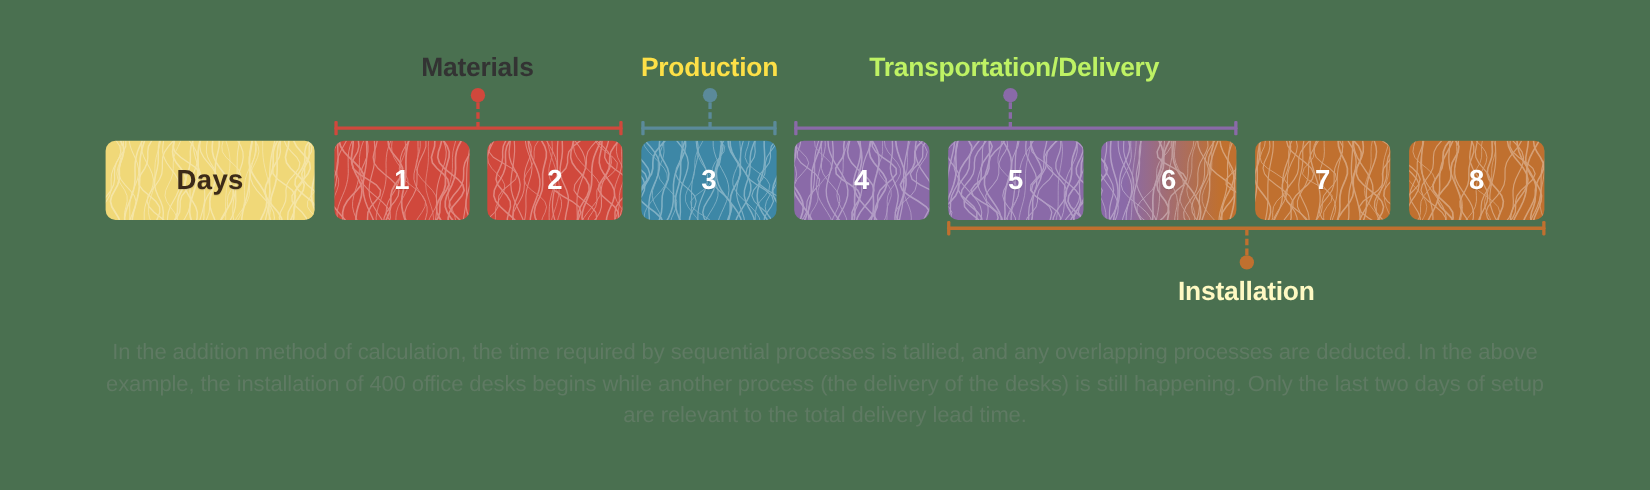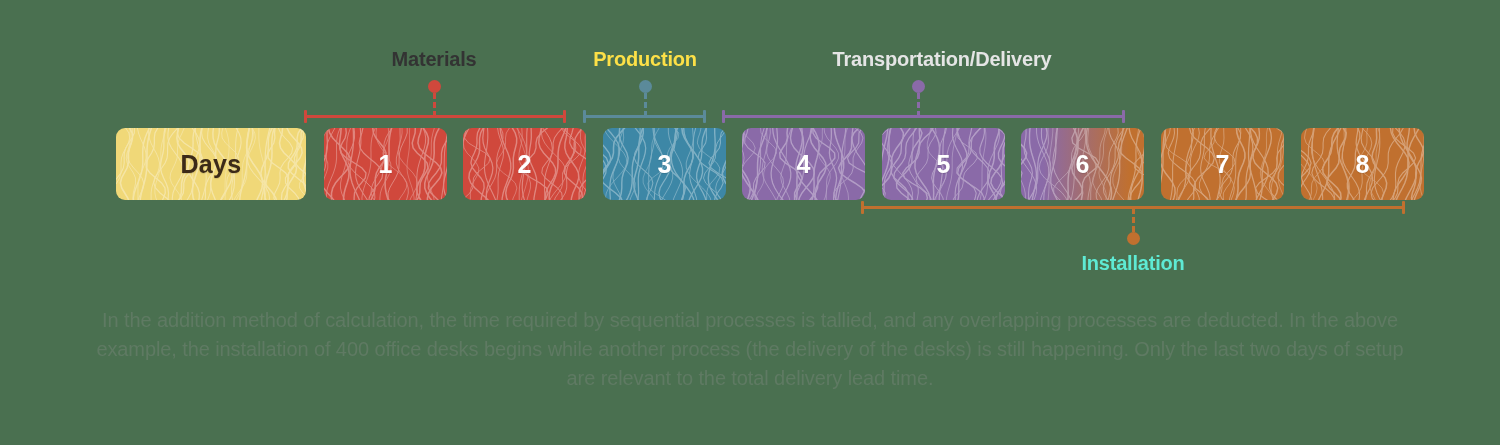--- a/index.html
+++ b/index.html
@@ -14,21 +14,20 @@
 
   
   .block{
     position:absolute;
     height:72px;
     border-radius:9px;
     overflow:hidden;
     display:flex;
     align-items:center;
     justify-content:center;
-    margin-left:20px;
   }
   .block .grain{
     position:absolute;left:0;top:0;right:0;bottom:0;
     opacity:.34;
     pointer-events:none;
   }
   .block .num{
     position:relative;
     color:#ffffff;
     font-size:25px;
@@ -71,21 +70,21 @@
     position:absolute;
     left:5px;
     width:3px;
     border-left:3px dashed currentColor;
   }
 
   
   .caption{
     position:absolute;
     color:#333333;
-    font-size:20px;
+    font-size:24px;
     font-weight:700;
     letter-spacing:-.2px;
     white-space:nowrap;
     transform:translateX(-50%);
   }
 
   
   #footnote{
     position:absolute;
     left:90px;
@@ -560,24 +559,24 @@
     </div>
     <div class="caption" style="left: 645px; top: 48px; color: #fde047;">Production</div>
     <div class="bracket" style="left: 722px; top: 115px; width: 403px; background: rgb(138, 106, 168);">
       <span class="cap l" style="background:#8a6aa8"></span>
       <span class="cap r" style="background:#8a6aa8"></span>
     </div>
     <div class="marker" style="left: 912px; top: 80px; color: rgb(138, 106, 168);">
       <span class="dot" style="background:#8a6aa8"></span>
       <span class="stem" style="top:13px;height:24px"></span>
     </div>
-    <div class="caption" style="left: 922px; top: 48px; color: #e5e5e5; margin-left: 20px;">Transportation/Delivery</div>
+    <div class="caption" style="left: 922px; top: 48px; color: #bef264;">Transportation/Delivery</div>
     <div class="bracket" style="left: 861px; top: 206px; width: 544px; background: rgb(192, 112, 47);">
       <span class="cap l" style="background:#c0702f"></span>
       <span class="cap r" style="background:#c0702f"></span>
     </div>
     <div class="marker" style="left: 1127px; top: 232px; color: rgb(192, 112, 47);">
       <span class="dot" style="background:#c0702f"></span>
       <span class="stem" style="top:-24px;height:24px"></span>
     </div>
-    <div class="caption" style="left: 1133px; top: 252px; color: #5eead4;">Installation</div>
+    <div class="caption" style="left: 1133px; top: 252px; color: #fef9c3;">Installation</div>
     <div id="footnote" style="color: rgb(95, 122, 99);">In the addition method of calculation, the time required by sequential processes is tallied, and any overlapping processes are deducted. In the above example, the installation of 400 office desks begins while another process (the delivery of the desks) is still happening. Only the last two days of setup are relevant to the total delivery lead time.</div>
   </div>
 
 </body></html>

